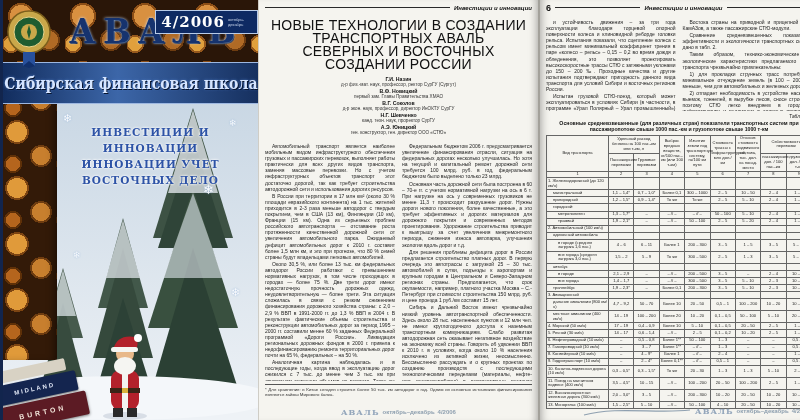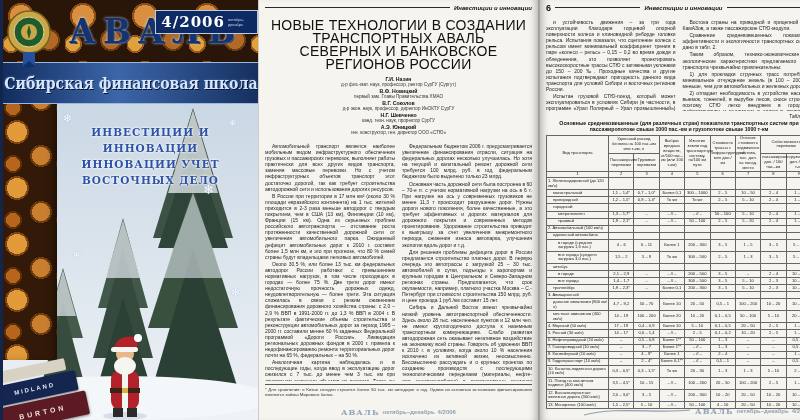--- a/index.html
+++ b/index.html
@@ -190,21 +190,21 @@
 
   <div class="page page5">
     <div class="runhead-row">
       <div class="runhead-rule"></div>
       <span class="runhead">Инвестиции и инновации</span>
     </div>
 
     <div class="title" id="title5">
         <div>НОВЫЕ ТЕХНОЛОГИИ В СОЗДАНИИ</div>
         <div>ТРАНСПОРТНЫХ АВАЛЬ</div>
-        <div>СЕВЕРНЫХ И БАНКОВСКОЕ РЕГИОНОВ РОССИИ</div>
+        <div>СЕВЕРНЫХ И ВОСТОЧНЫХ СОЗДАНИИ РОССИИ</div>
       </div>
     <div class="authors" id="authors5">
         <div class="author-name">Г.И. Назин</div>
         <div class="author-role">д-р физ.-мат. наук, профессор, ректор СурГУ (Сургут)</div>
         <div class="author-name">В.Ф. Новицкий</div>
         <div class="author-role">первый зам. Главы Правительства ХМАО</div>
         <div class="author-name">В.Г. Соколов</div>
         <div class="author-role">д-р экон. наук, профессор, директор ИнОКТУ СурГУ</div>
         <div class="author-name">Н.Г. Шевченко</div>
         <div class="author-role">канд. техн. наук, проректор СурГУ</div>

